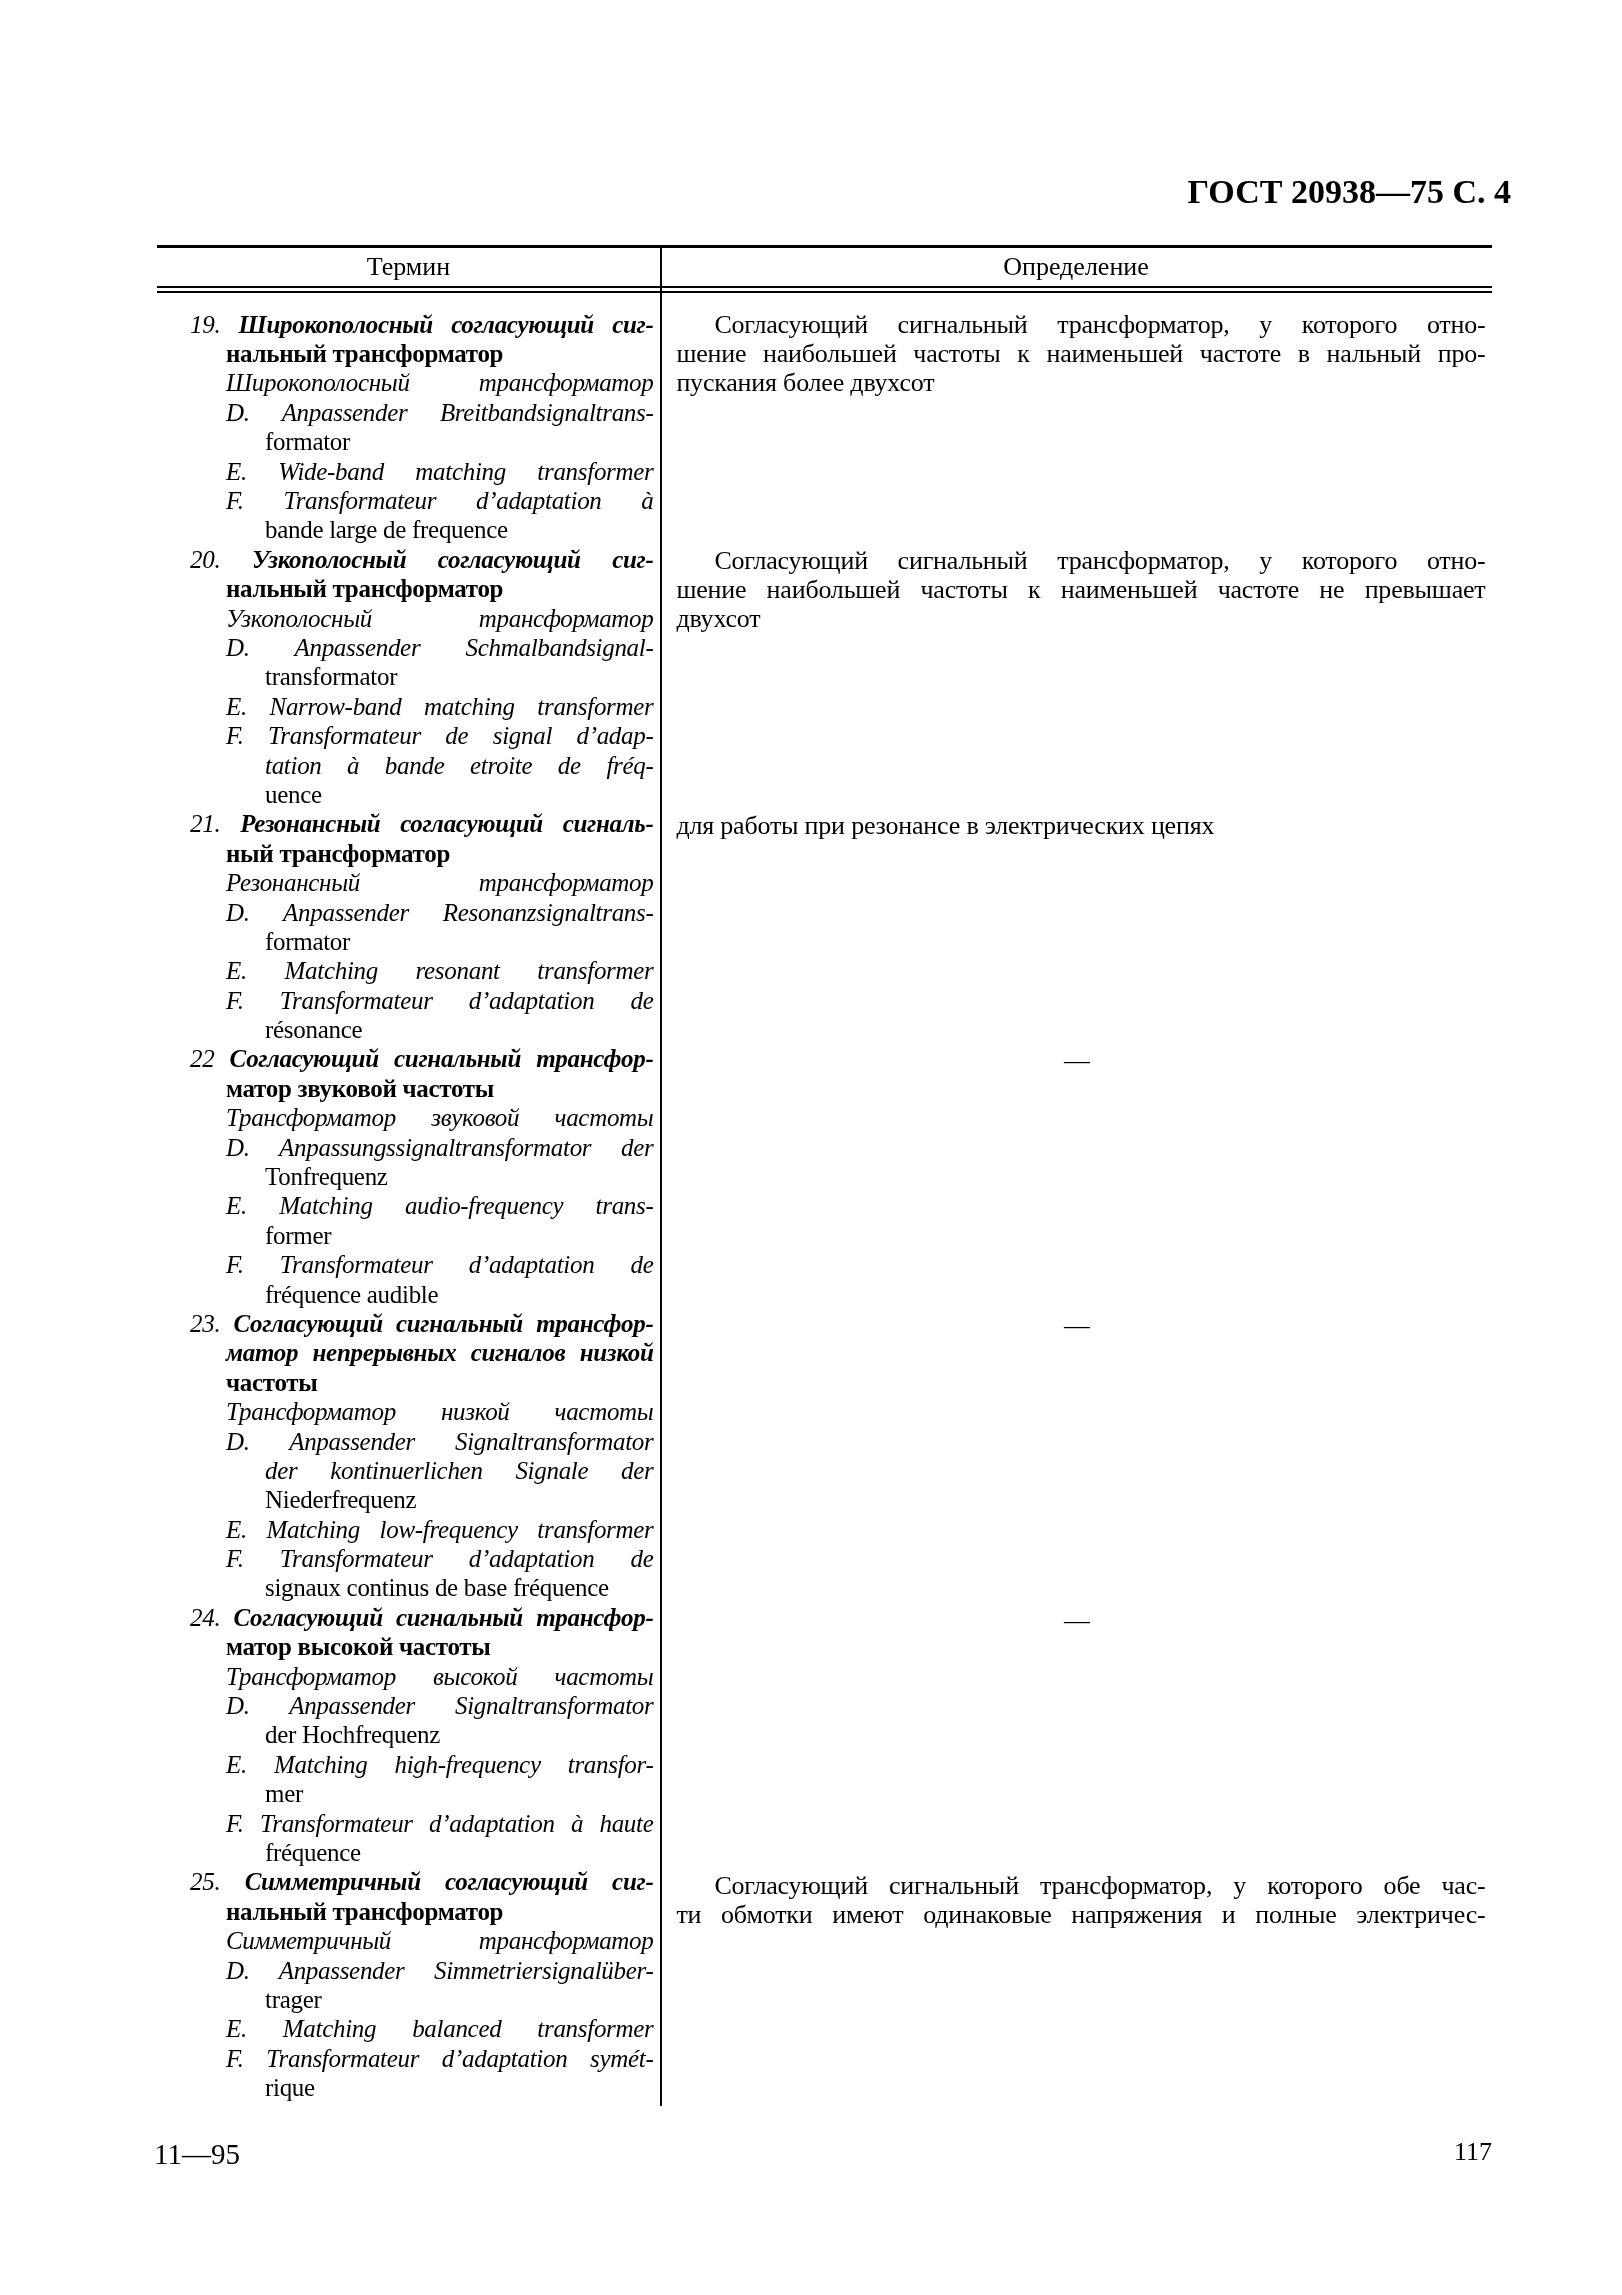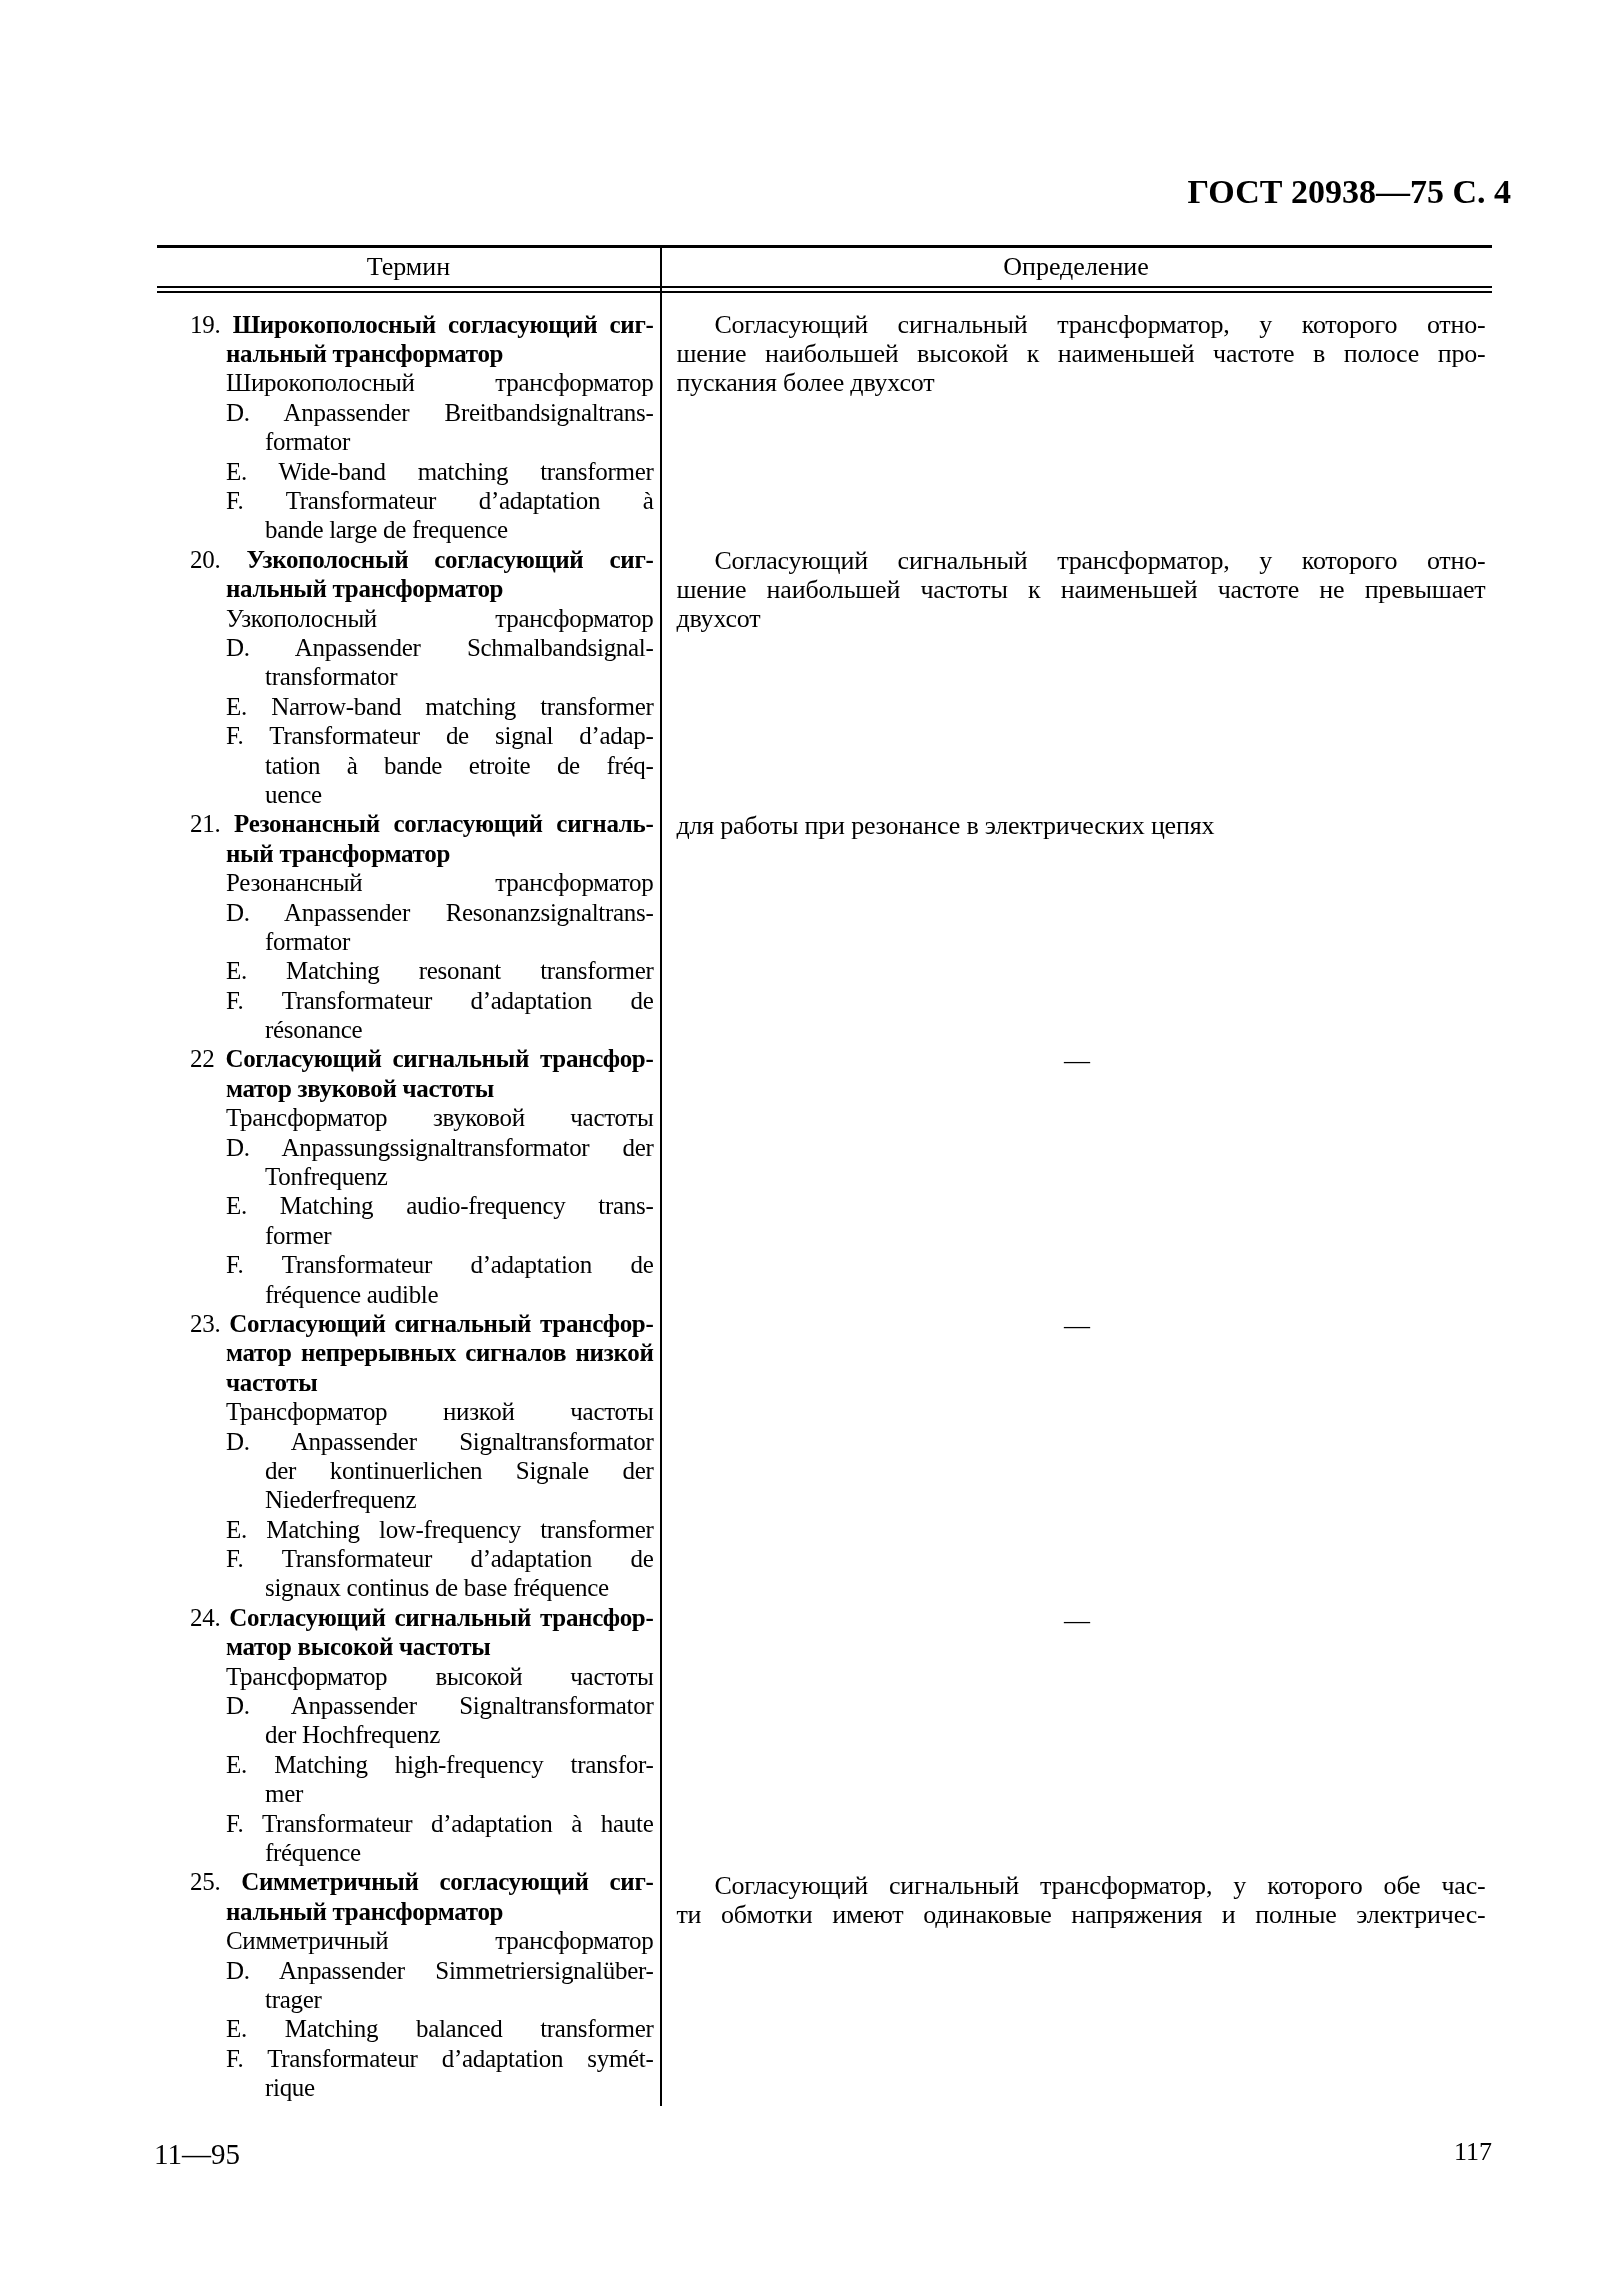--- a/index.html
+++ b/index.html
@@ -19,21 +19,21 @@
   .th1 { width:503px; }
   .th2 { flex:1; }
   .double-rule { height:3.3px; border-top:2px solid #000; border-bottom:2px solid #000; }
   .tbody { position:relative; padding-top:16.4px; }
   .vsep { position:absolute; left:503px; top:-47px; width:2px; height:1860px; background:#000; }
   .col-terms { width:503px; }
   .tl {
     height:29.4px; line-height:29.4px; font-size:25px; letter-spacing:-0.3px;
     overflow:hidden; box-sizing:border-box; padding-right:6.5px; white-space:nowrap;
   }
-  .tl.just { white-space:normal; text-align:justify; text-align-last:justify; }
+  .tl.just { white-space:normal; text-align:justify; text-align-last:justify;font-style:italic; }
   .tl.i0 { padding-left:33px; }
   .tl.i1 { padding-left:69px; }
   .tl.i2 { padding-left:108px; }
   .tl.bold { font-weight:bold; }
   .tl .num { font-weight:normal; }
   .col-defs { position:absolute; left:505px; top:16.4px; width:830px; height:1796px; }
   .def-block {
     position:absolute; left:0; width:100%;
     padding:0 6.5px 0 14.4px; box-sizing:border-box;
   }
@@ -122,21 +122,21 @@
           <div class="tl i1 just">Симметричный трансформатор</div>
           <div class="tl i1 just">D. Anpassender Simmetriersignalüber-</div>
           <div class="tl i2">trager</div>
           <div class="tl i1 just">E. Matching balanced transformer</div>
           <div class="tl i1 just">F. Transformateur d’adaptation symét-</div>
           <div class="tl i2">rique</div>
         </div>
       <div class="col-defs" id="col-defs">
           <div class="def-block" style="top: 0px;">
             <div class="dl first just">Согласующий сигнальный трансформатор, у которого отно-</div>
-            <div class="dl just">шение наибольшей высокой к наименьшей частоте в полосе про-</div>
+            <div class="dl just">шение наибольшей частоты к наименьшей частоте в нальный про-</div>
             <div class="dl">пускания более двухсот</div>
           </div>
           <div class="def-block" style="top: 236px;">
             <div class="dl first just">Согласующий сигнальный трансформатор, у которого отно-</div>
             <div class="dl just">шение наибольшей частоты к наименьшей частоте не превышает</div>
             <div class="dl">двухсот</div>
           </div>
           <div class="def-block" style="top: 501px;">
             <div class="dl">для работы при резонансе в электрических цепях</div>
           </div>

